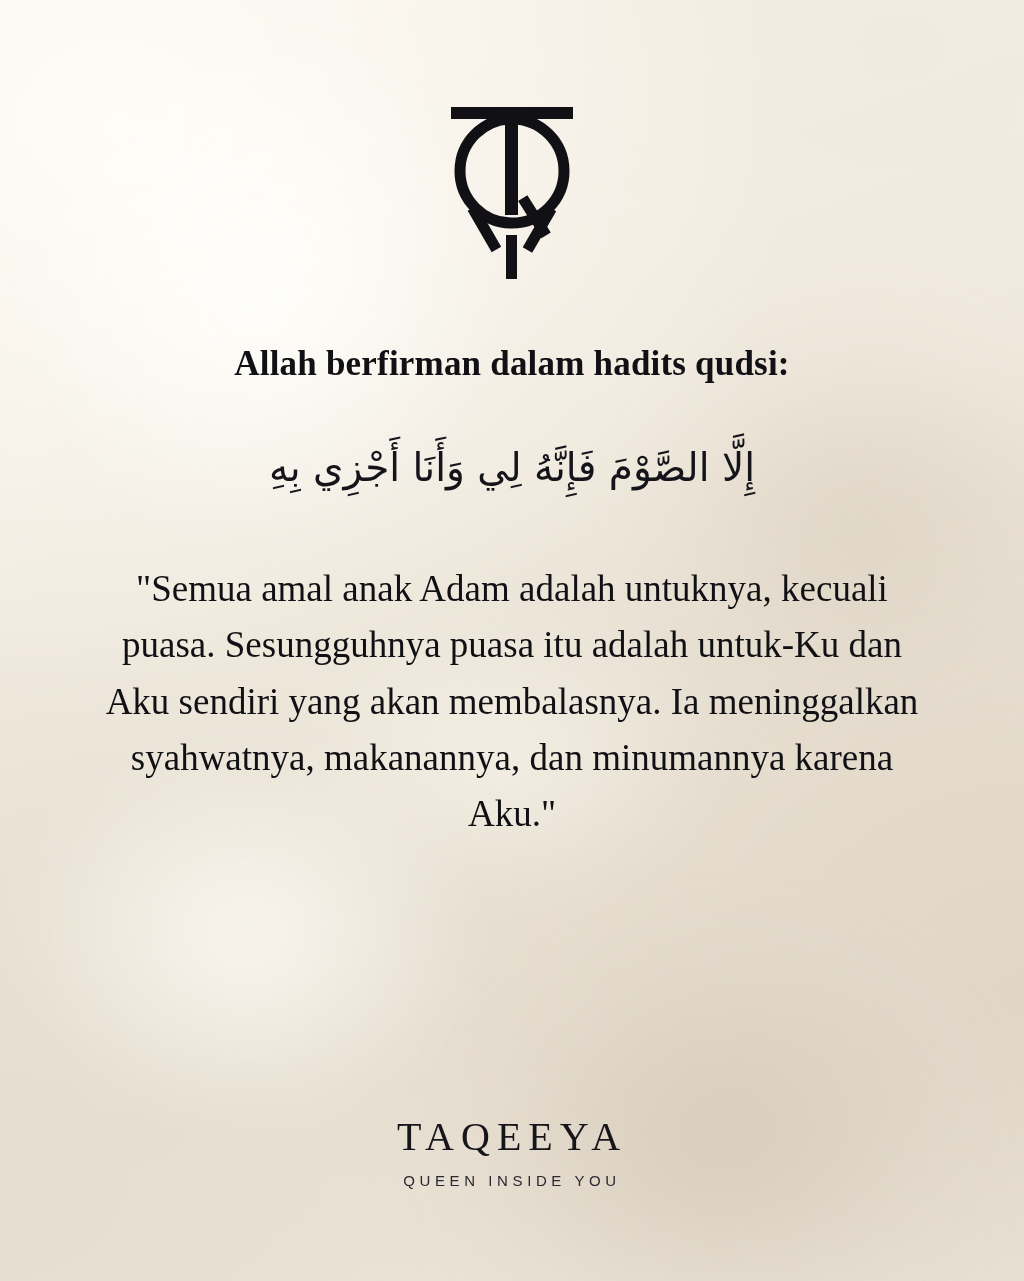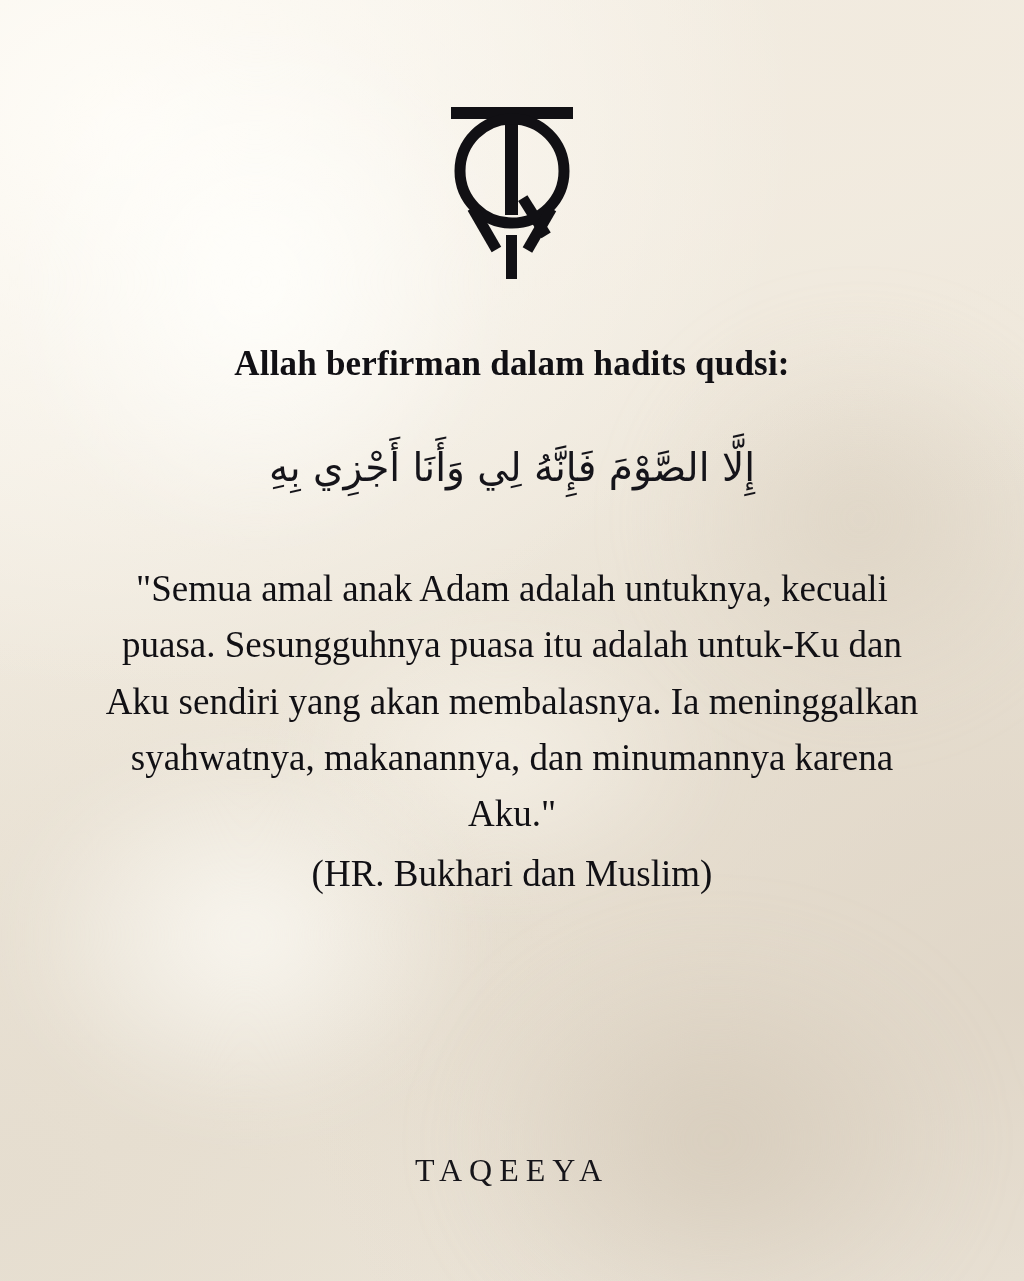--- a/index.html
+++ b/index.html
@@ -130,21 +130,21 @@
   
   #brand {
     position: absolute;
     left: 0;
     right: 0;
     bottom: 92px;
     text-align: center;
   }
   #brand-name {
     font-family: "Liberation Serif", serif;
-    font-size: 32px;
+    font-size: 40px;
     letter-spacing: 7px;
     color: #16151a;
     font-weight: normal;
   }
   #brand-tagline {
     margin-top: 12px;
     font-family: "Liberation Sans", sans-serif;
     font-size: 15px;
     letter-spacing: 4.6px;
     color: #2a2830;
@@ -181,20 +181,20 @@
       </svg>
     </div>
 
     <div id="heading">Allah berfirman dalam hadits qudsi:</div>
 
     <div id="arabic">
       <span class="ar-line">إِلَّا الصَّوْمَ فَإِنَّهُ لِي وَأَنَا أَجْزِي بِهِ</span>
     </div>
 
     <div id="translation">"Semua amal anak Adam adalah untuknya, kecuali puasa. Sesungguhnya puasa itu adalah untuk-Ku dan Aku sendiri yang akan membalasnya. Ia meninggalkan syahwatnya, makanannya, dan minumannya karena Aku."</div>
-    <div id="attribution">(HR. Bukhari dan Muslim)</div>
 
     <div id="brand">
       <div id="brand-name">TAQEEYA</div>
+      <div id="brand-tagline">QUEEN INSIDE YOU</div>
     </div>
 
   </div>
 </div>
 
 </body></html>

